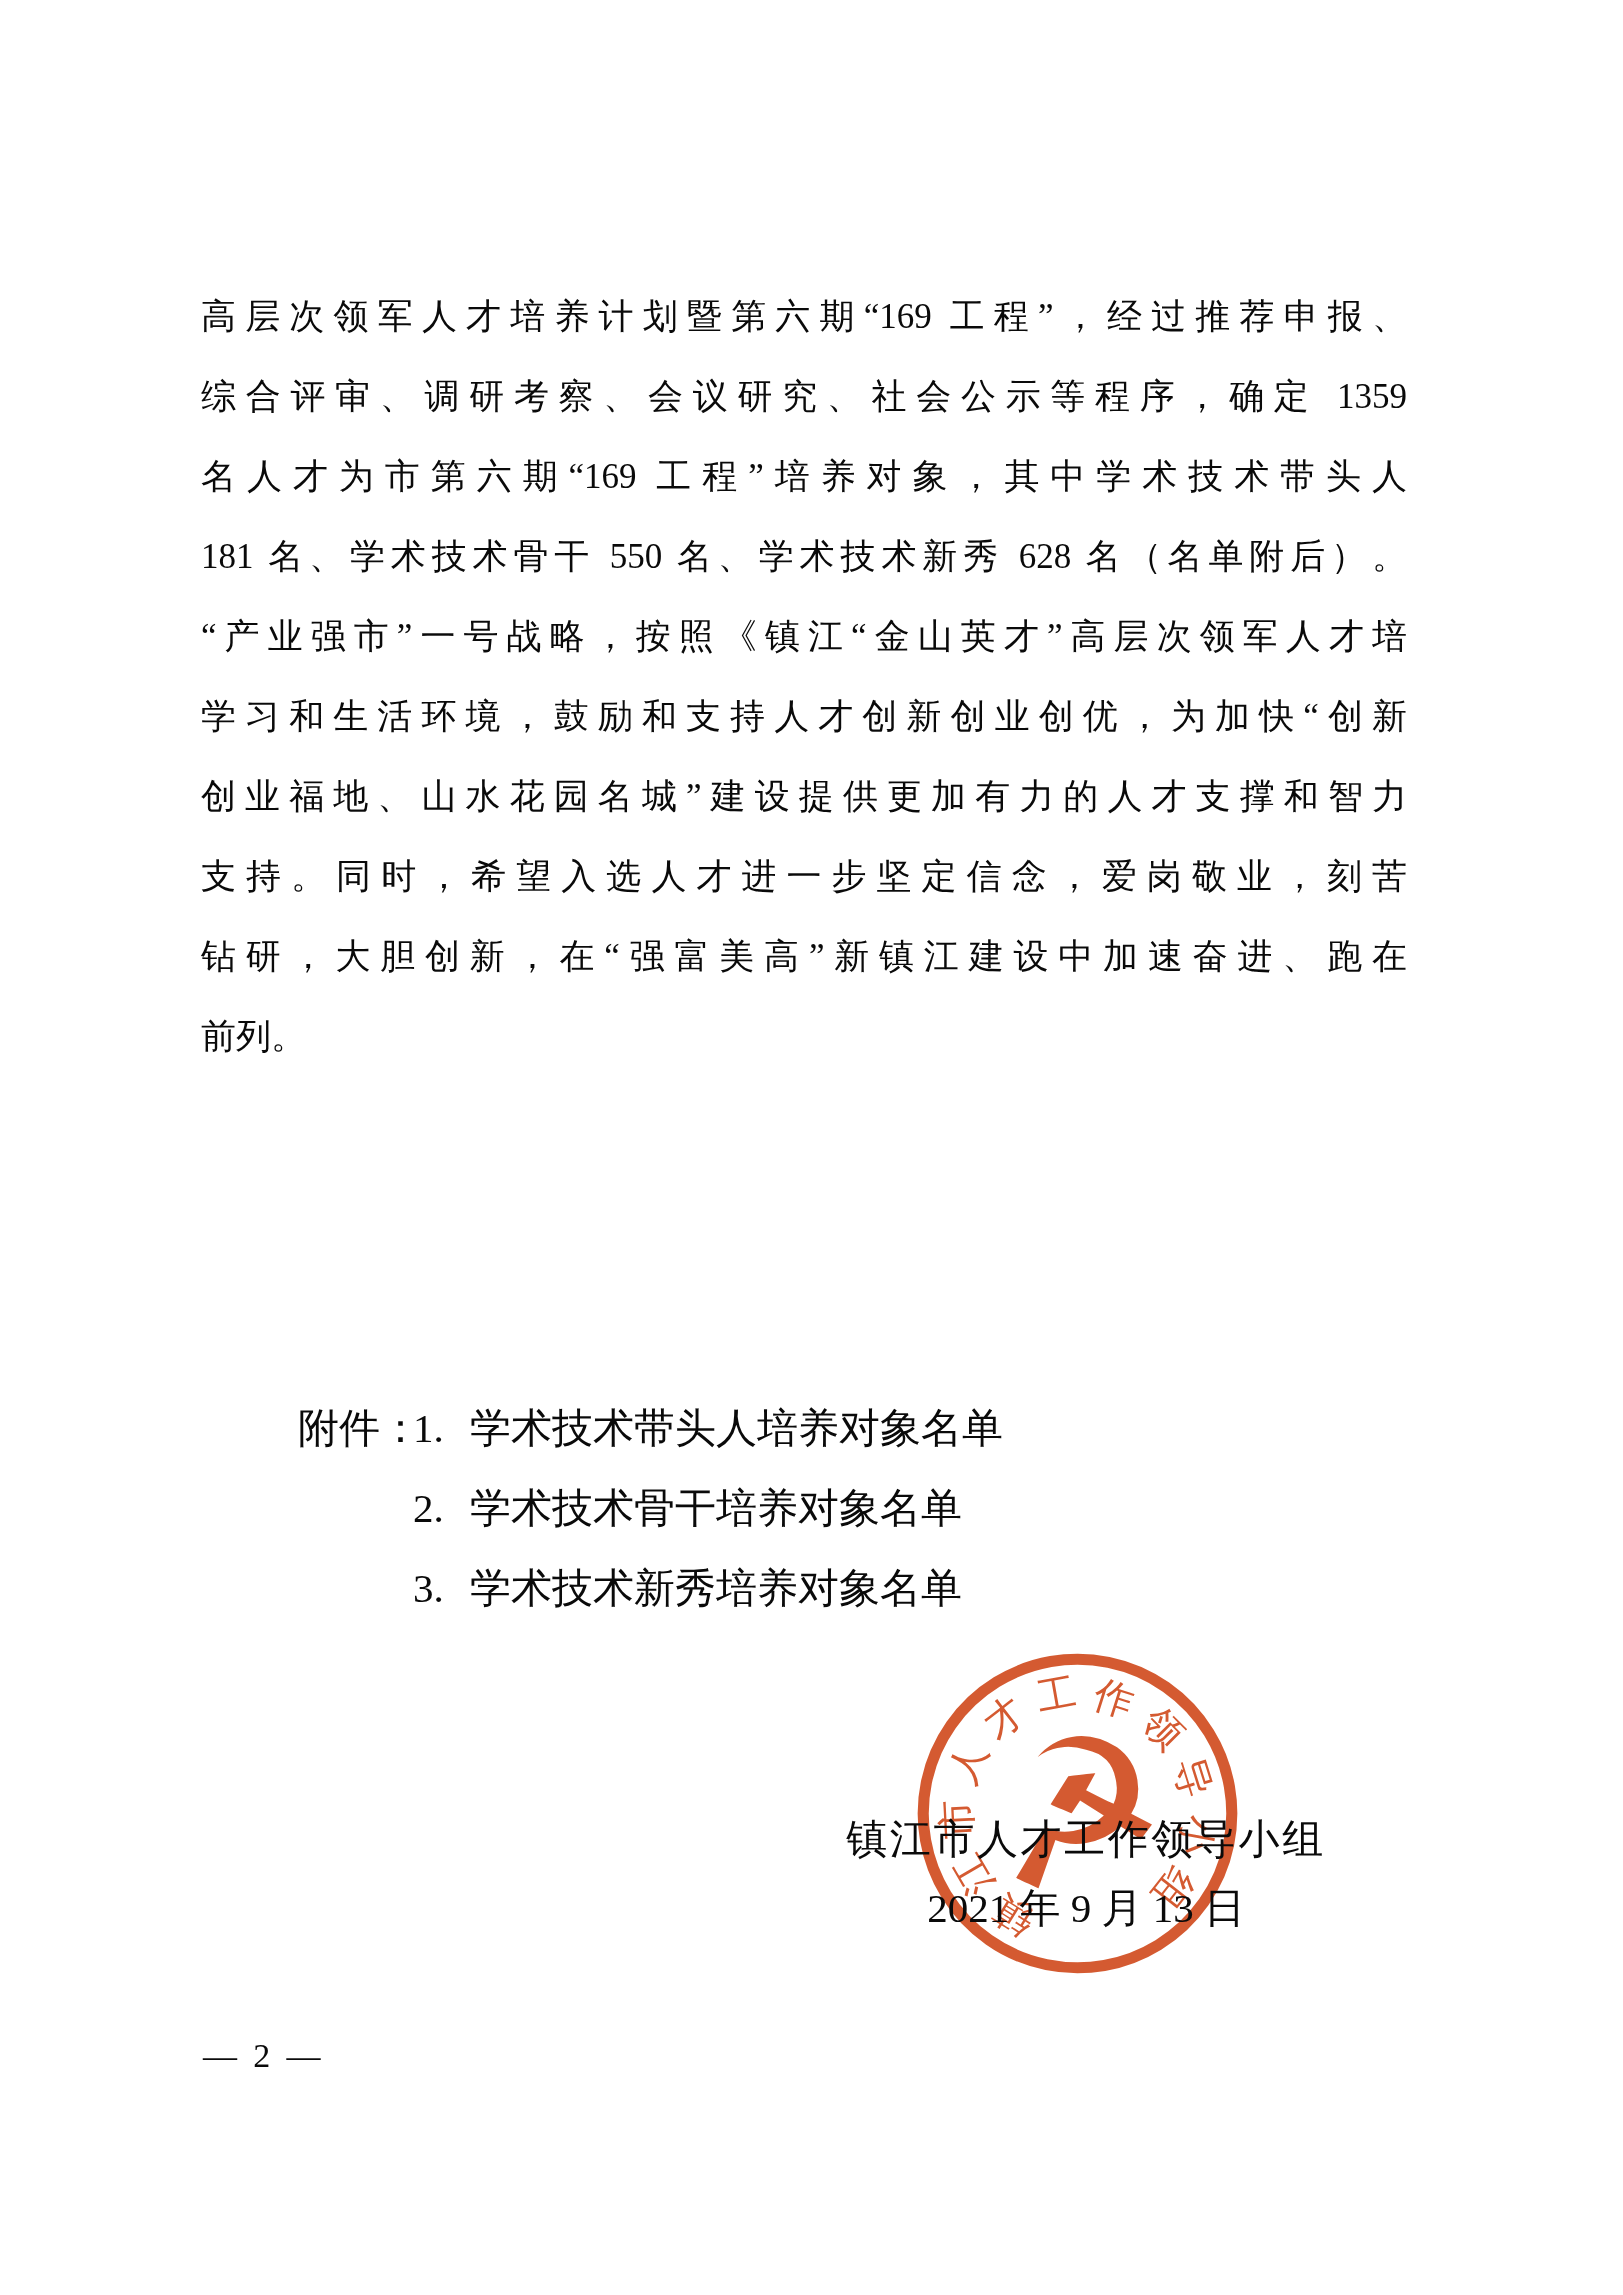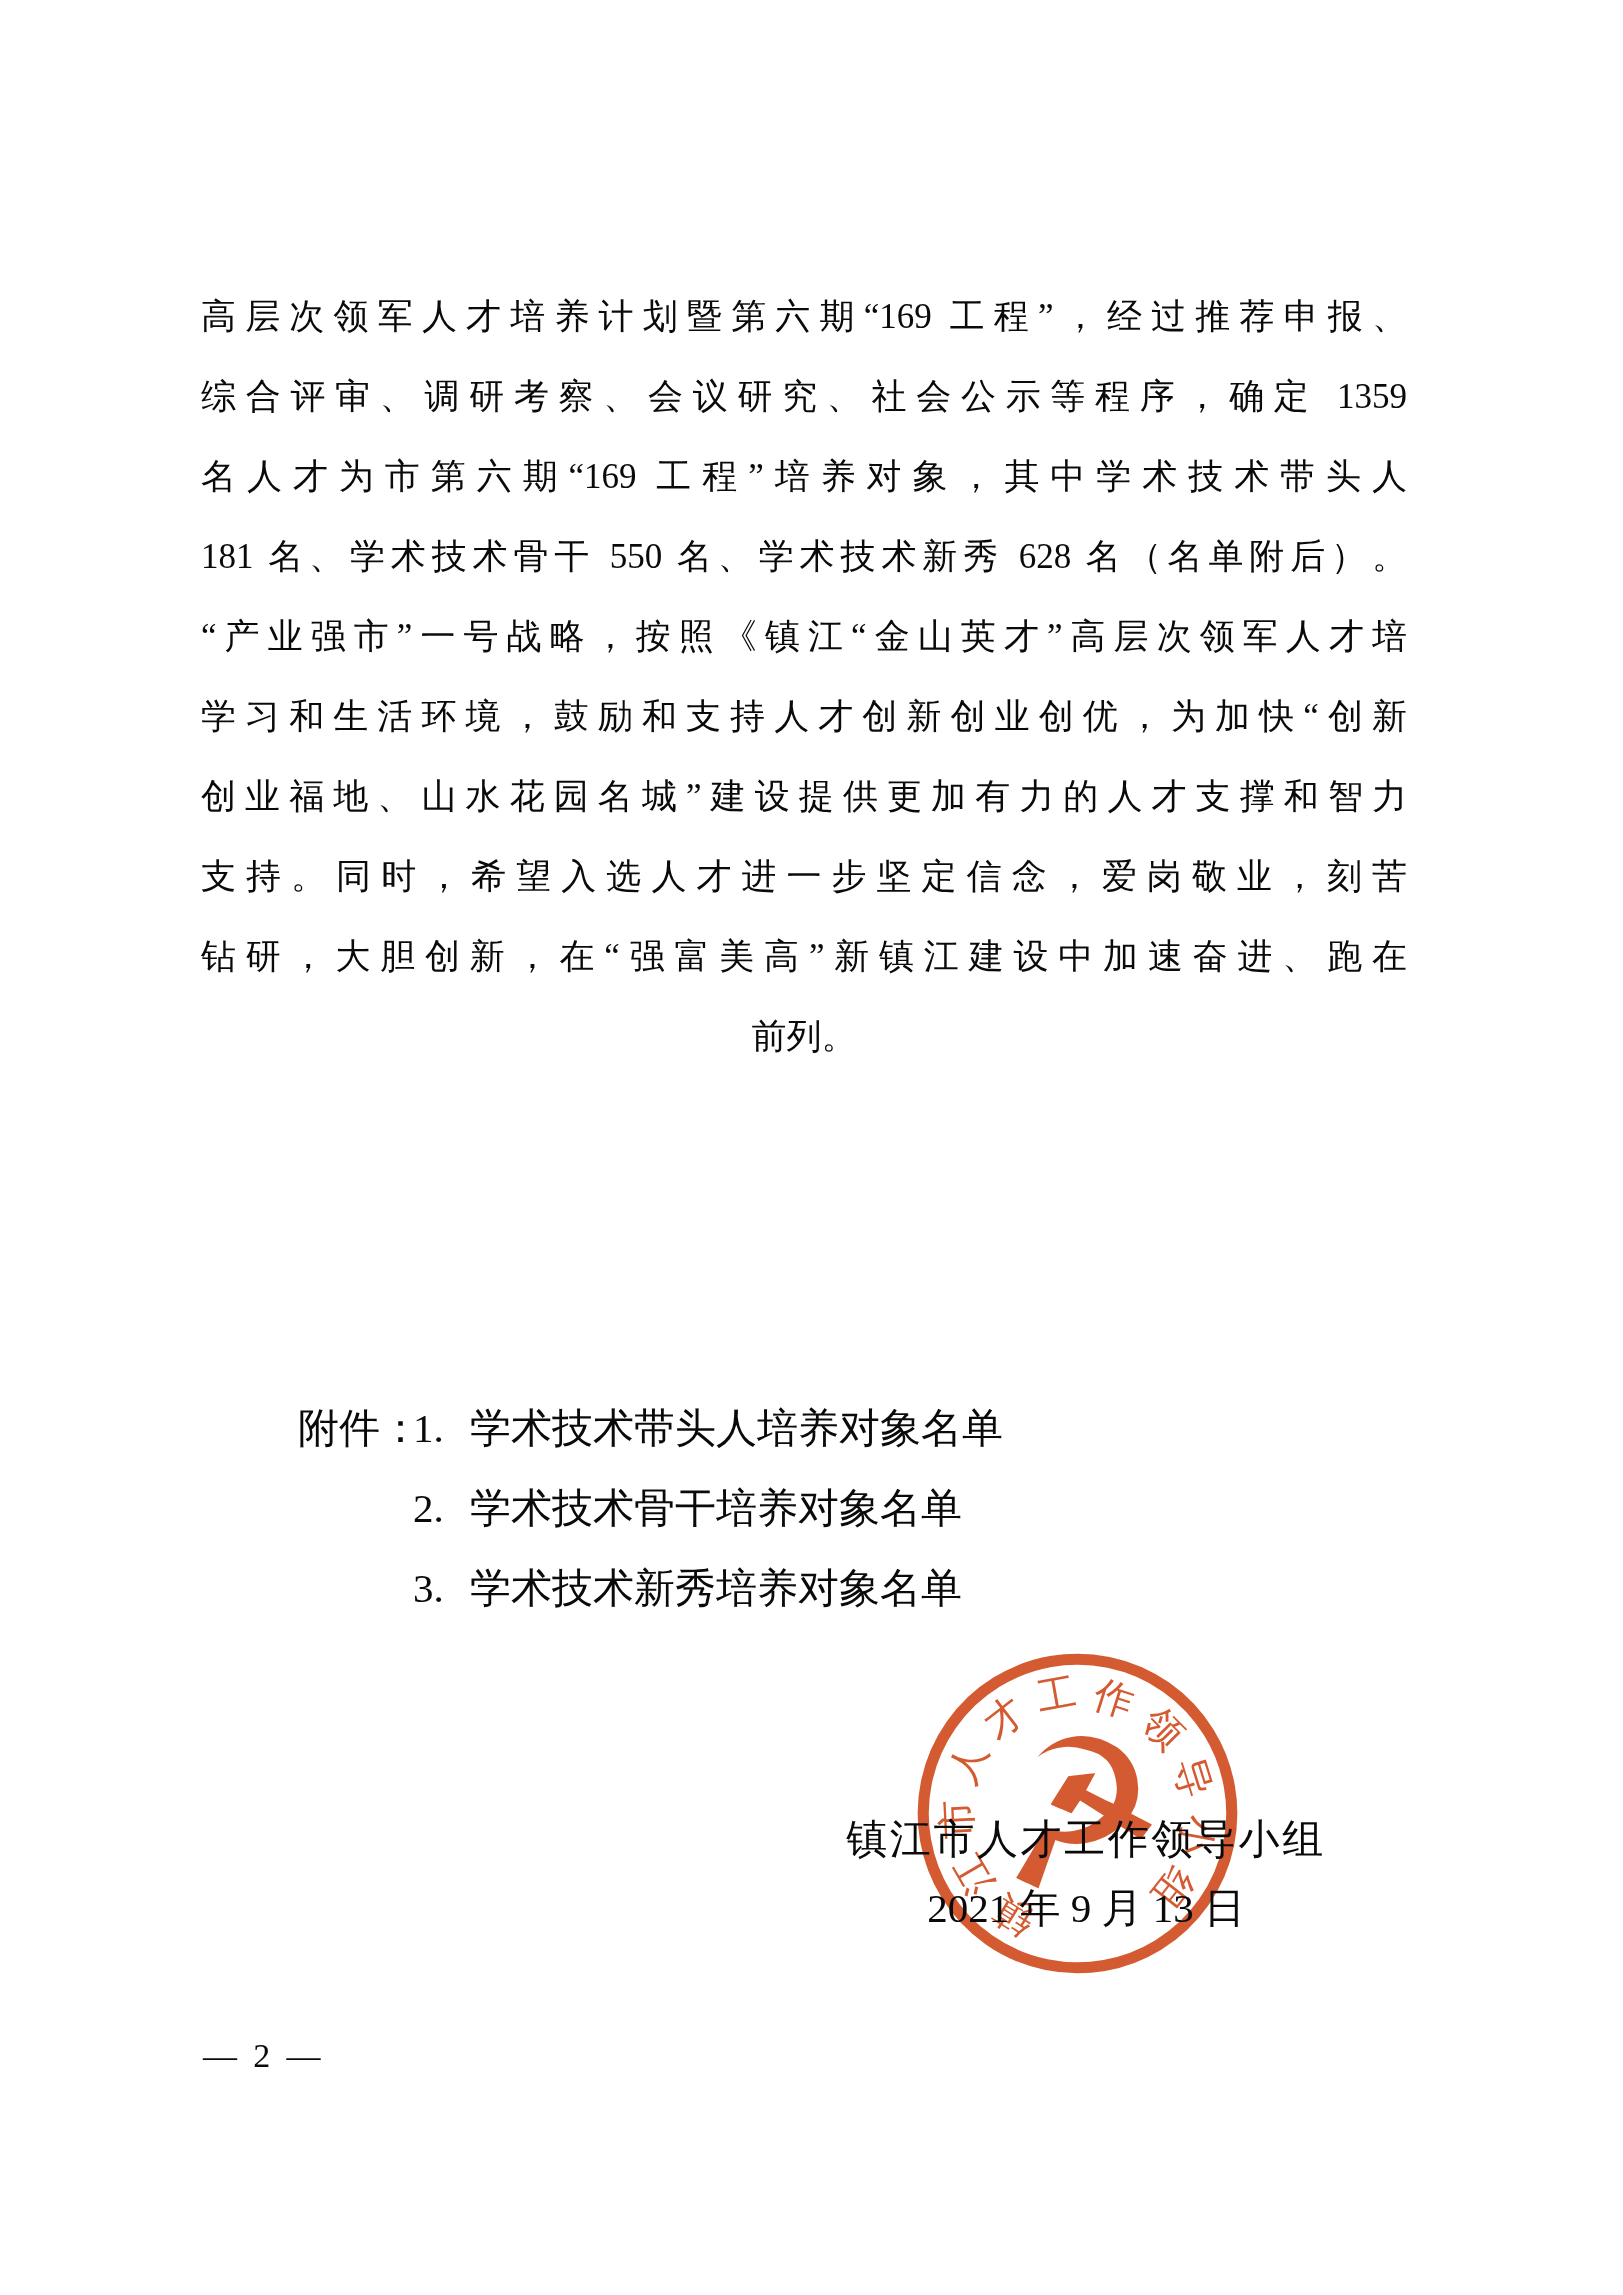--- a/index.html
+++ b/index.html
@@ -13,21 +13,21 @@
     overflow:hidden;
   }
   .abs { position:absolute; }
 
   
   #body-block {
     left:201px; top:277px; width:1206px;
     font-size:35px; line-height:80px;
     z-index:2;
   }
-  .line { height:80px; white-space:nowrap;text-align:center; }
+  .line { height:80px; white-space:nowrap; }
   .line.j { white-space:normal; text-align:justify; text-align-last:justify; }
   .line.ind { text-indent:82px; }
 
   
   #attach-block {
     left:298px; top:1388px;
     font-size:41px; line-height:80px;
     z-index:2;
   }
   .attach-row { height:80px; white-space:nowrap; }

